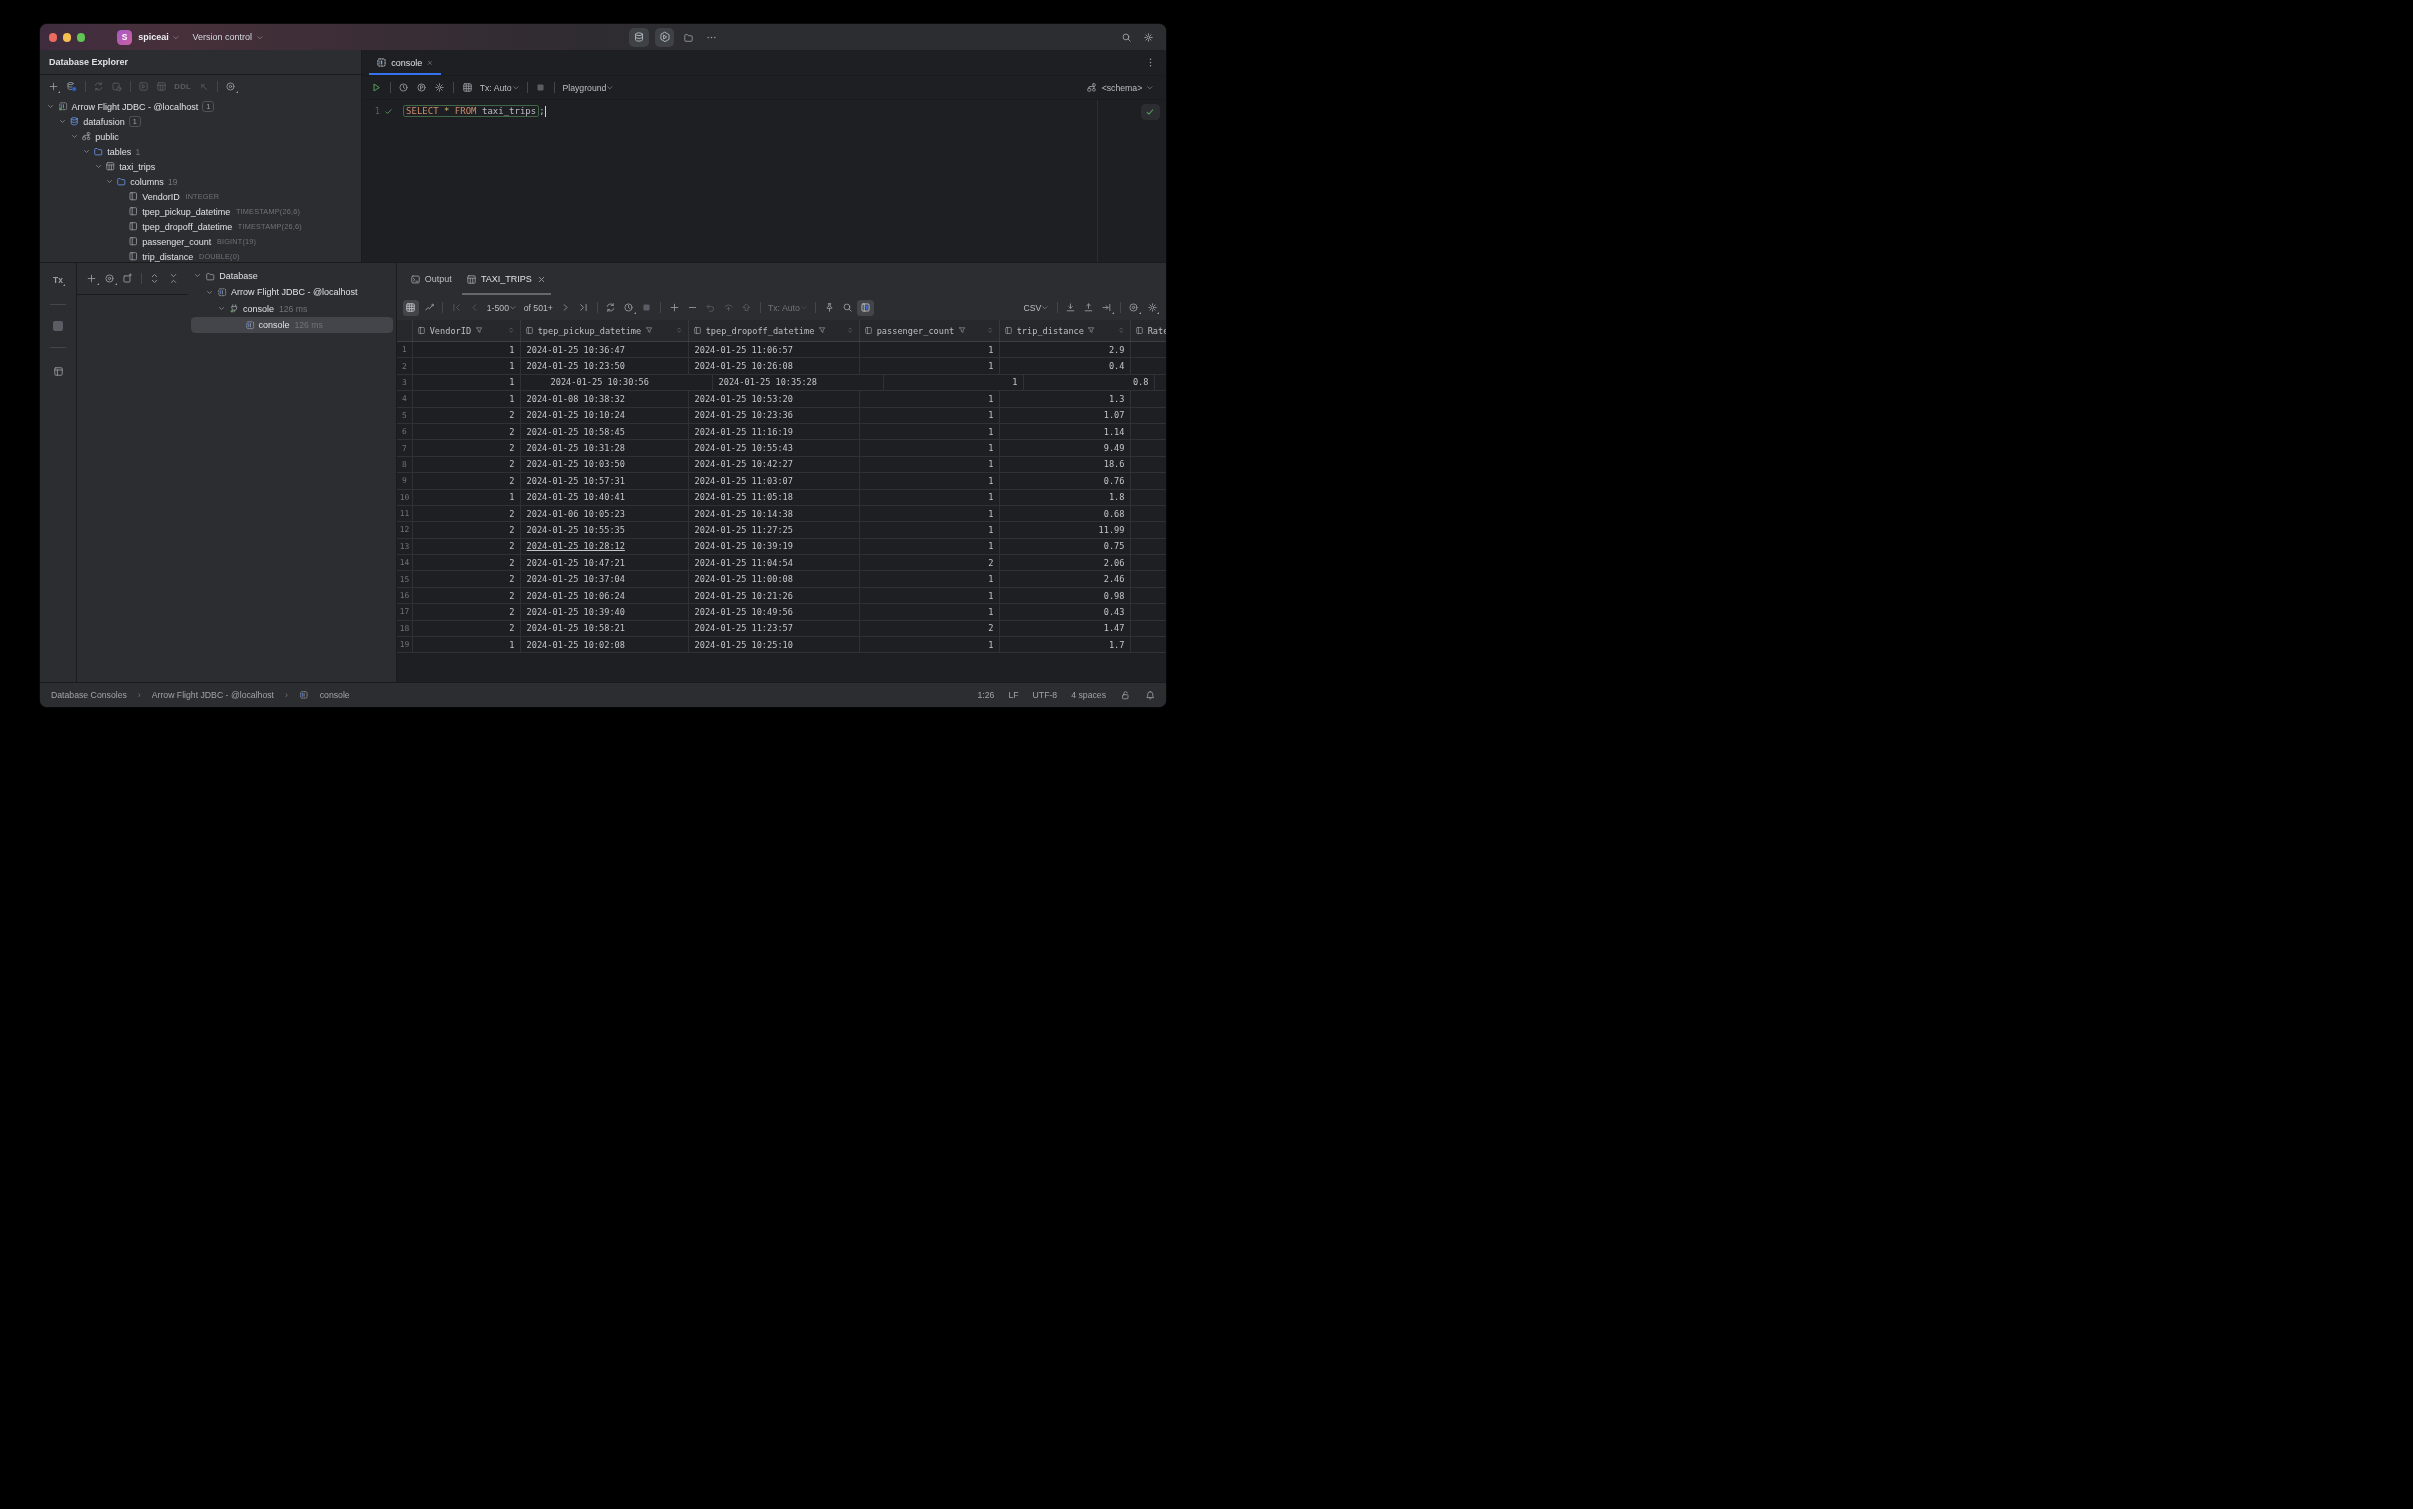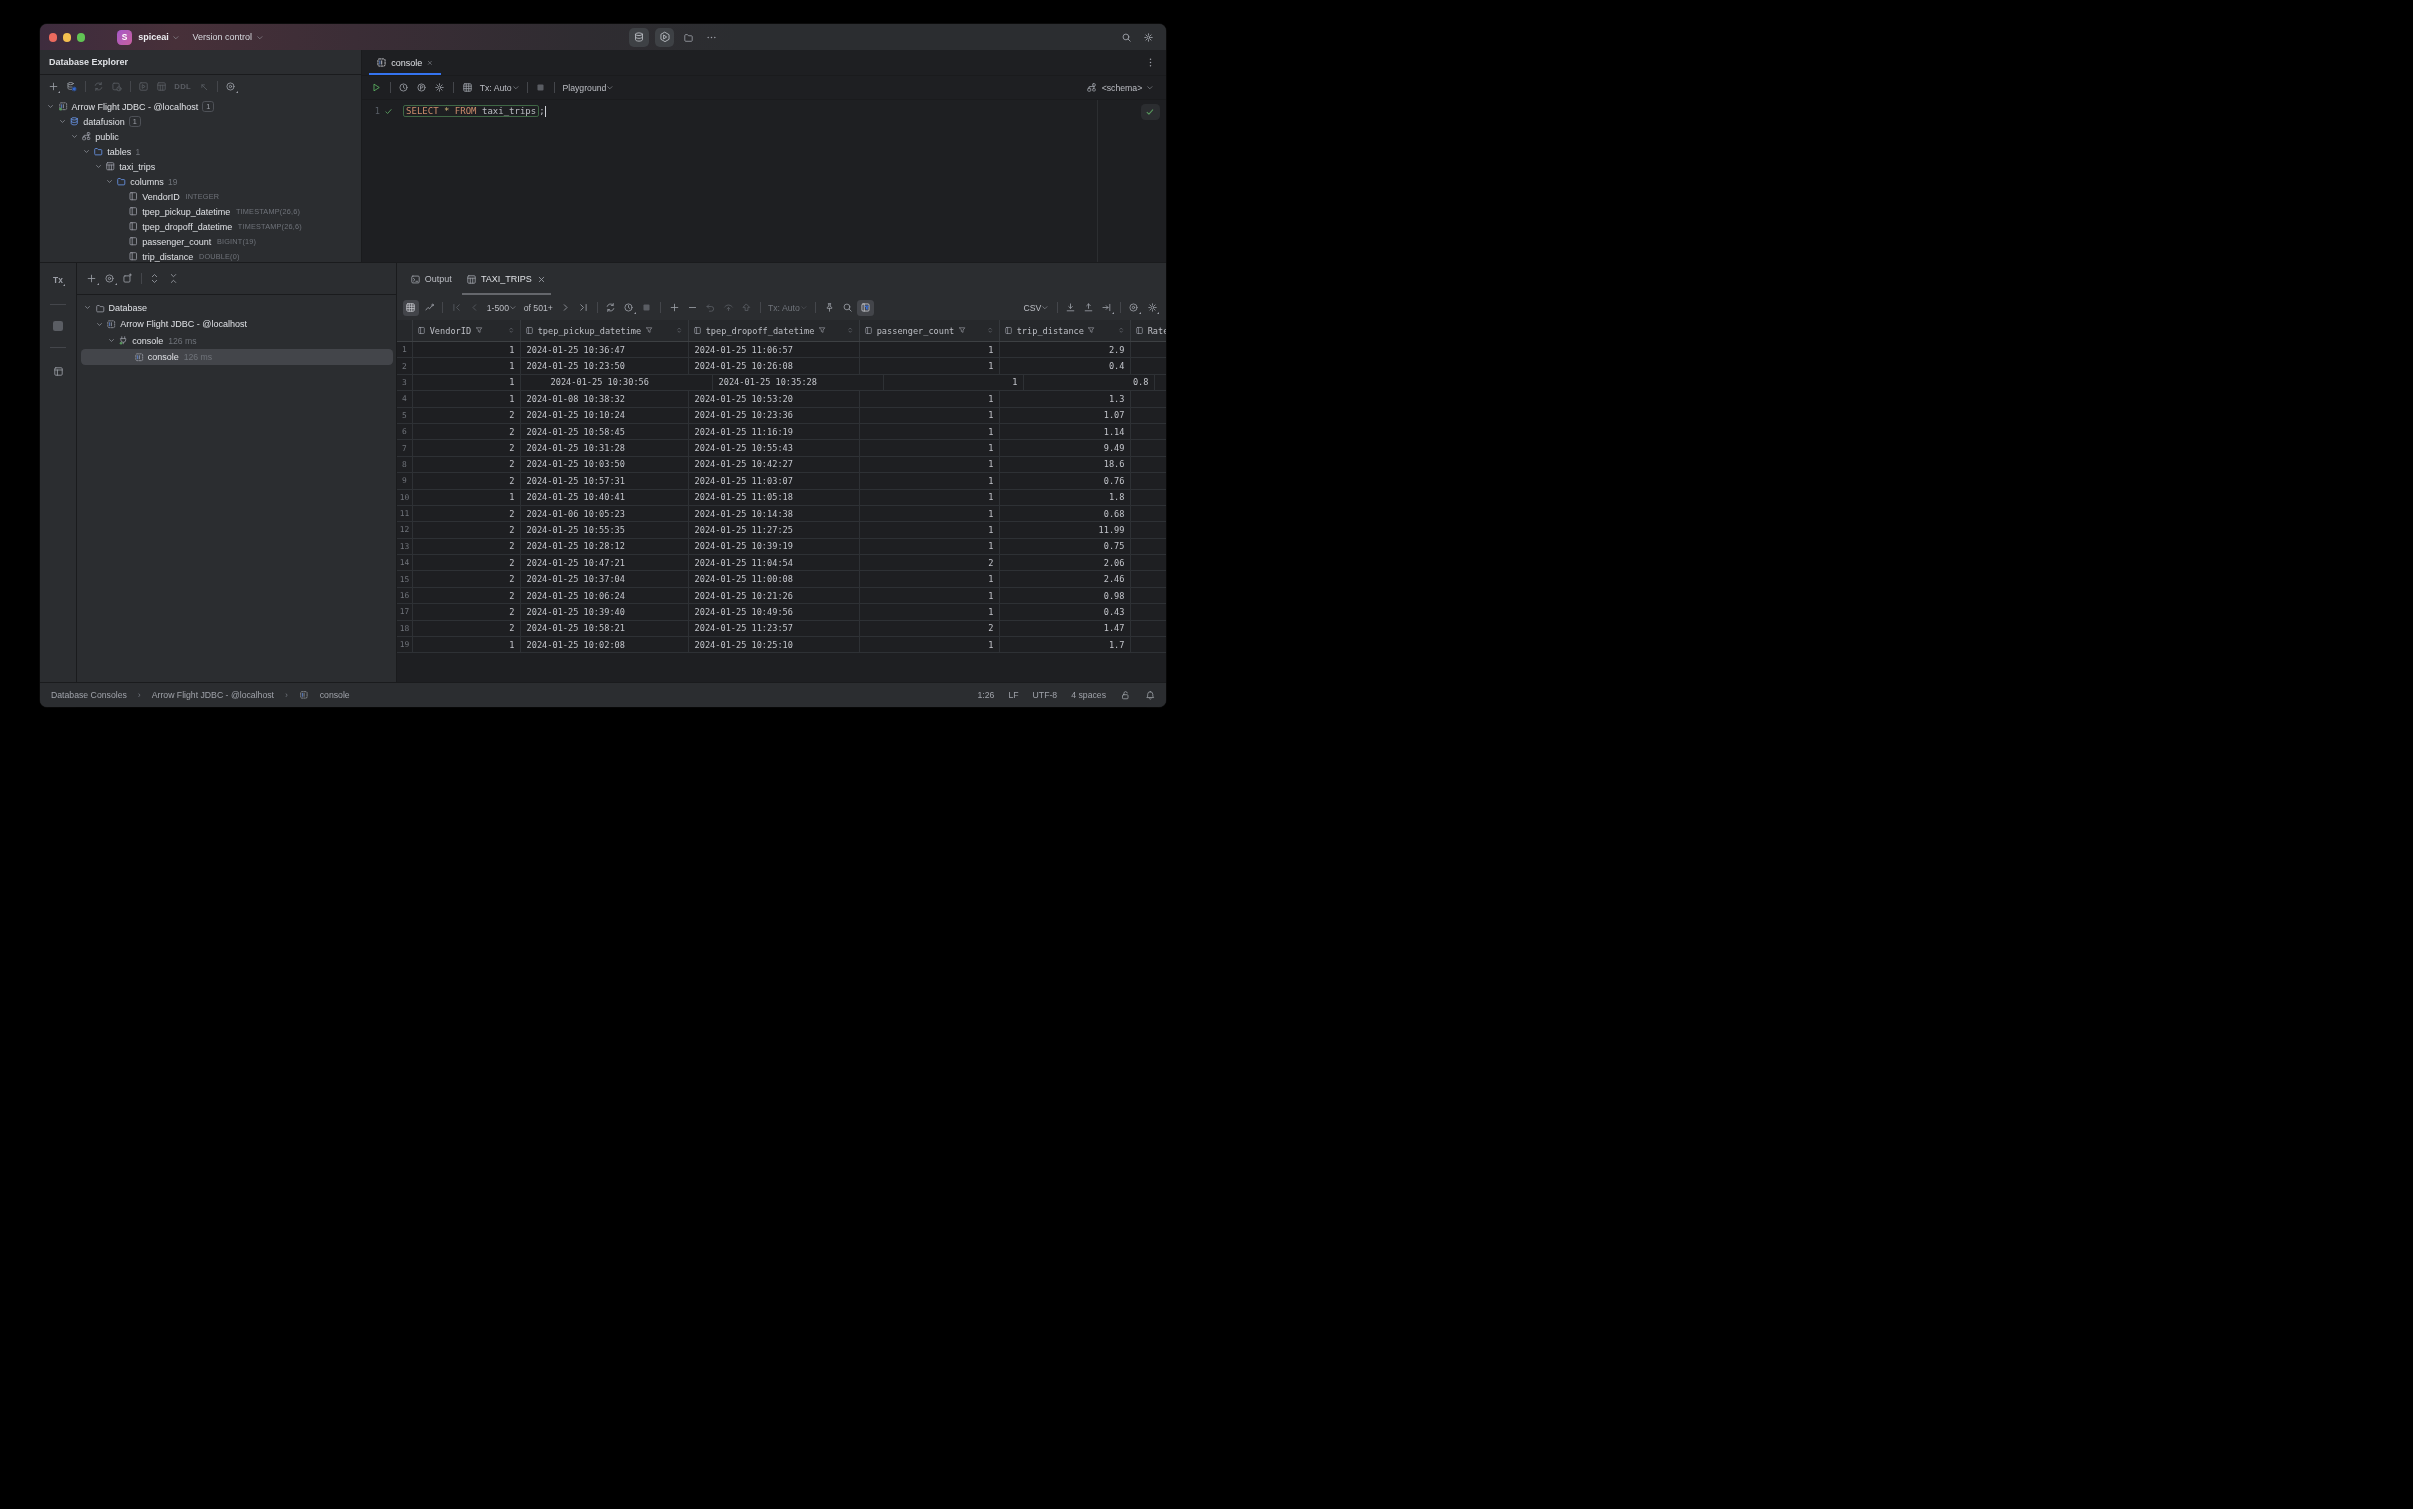--- a/index.html
+++ b/index.html
@@ -95,21 +95,21 @@
   .caret { display:inline-block; width:1px; height:11px; background:#ced0d6; margin-left:0.7px; }
   .inspect { position:absolute; right:6.3px; top:3.5px; width:19px; height:16px; background:#2b2d30; border-radius:4.2px; display:flex; align-items:center; justify-content:center; color:#57965c; }
   .inspect svg{ width:9.8px; height:9.8px; }
   
   .services { flex:1; min-height:0; display:flex; flex-direction:column; }
   .services-title { height:28px; flex:none; display:flex; align-items:center; padding:0 9px; font-weight:700; border-bottom:0.7px solid #1a1b1d; }
   .services-body { flex:1; min-height:0; display:flex; }
   .sstrip { width:37px; flex:none; border-right:0.7px solid #1a1b1d; display:flex; flex-direction:column; align-items:center; padding-top:8.4px; gap:16px; color:#9da0a8; }
   .sdivider { width:15.3px; height:0.7px; background:#44464b; }
   .sstop { width:9.8px; height:9.8px; border-radius:2.1px; background:#5a5d63; }
-  .stree-pane { width:320px; flex:none; border-right:0.7px solid #1a1b1d; display:flex; flex-direction:column;justify-content:center; }
+  .stree-pane { width:320px; flex:none; border-right:0.7px solid #1a1b1d; display:flex; flex-direction:row;justify-content:center; }
   .stree-toolbar { height:32px; flex:none; display:flex; align-items:center; gap:1.4px; padding:0 6.3px; border-bottom:0.7px solid #1a1b1d; }
   .stree { flex:1; overflow:hidden; padding-top:4.2px; }
   .stree .tree-row { height:16.4px; }
   
   .results { flex:1; min-width:0; display:flex; flex-direction:column; background:#2b2d30; }
   .rtabs { height:32px; flex:none; display:flex; align-items:stretch; padding-left:5.6px; }
   .rtab { display:flex; align-items:center; gap:4.2px; padding:0 7px; position:relative; color:#bcbec4; }
   .rtab .ic { color:#9da0a8; }
   .rtab.active { color:#dfe1e5; }
   .rtab.active .underline { position:absolute; left:2.8px; right:2.8px; bottom:0; height:2.1px; background:#65676c; }
@@ -1150,21 +1150,21 @@
                 <div class="gc num" style="width: 108px;">2</div>
                 <div class="gc" style="width: 168px;">2024-01-25 10:55:35</div>
                 <div class="gc" style="width: 171px;">2024-01-25 11:27:25</div>
                 <div class="gc num" style="width: 140px;">1</div>
                 <div class="gc num" style="width: 131px;">11.99</div>
                 <div class="gc" style="width: 42px;"></div>
               </div>
               <div class="gr">
                 <div class="gc gut" style="width: 16px;">13</div>
                 <div class="gc num" style="width: 108px;">2</div>
-                <div class="gc" style="width: 168px;">2024-01-25 10:28:12</div>
+                <div class="gc" style="width: 168px; text-decoration: underline;">2024-01-25 10:28:12</div>
                 <div class="gc" style="width: 171px;">2024-01-25 10:39:19</div>
                 <div class="gc num" style="width: 140px;">1</div>
                 <div class="gc num" style="width: 131px;">0.75</div>
                 <div class="gc" style="width: 42px;"></div>
               </div>
               <div class="gr">
                 <div class="gc gut" style="width: 16px;">14</div>
                 <div class="gc num" style="width: 108px;">2</div>
                 <div class="gc" style="width: 168px;">2024-01-25 10:47:21</div>
                 <div class="gc" style="width: 171px;">2024-01-25 11:04:54</div>

